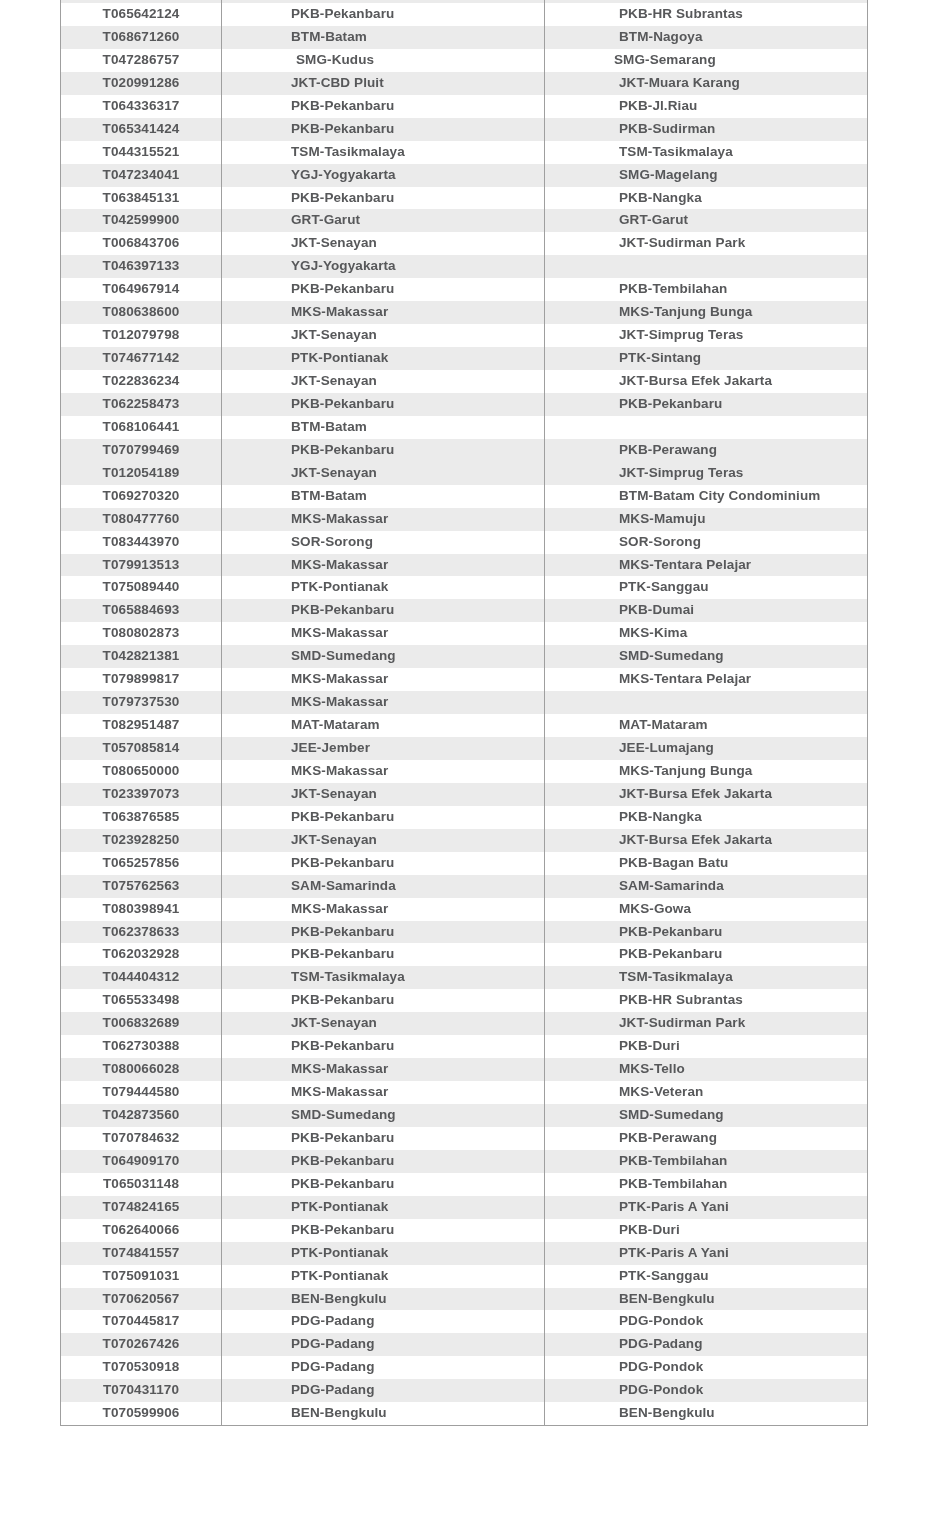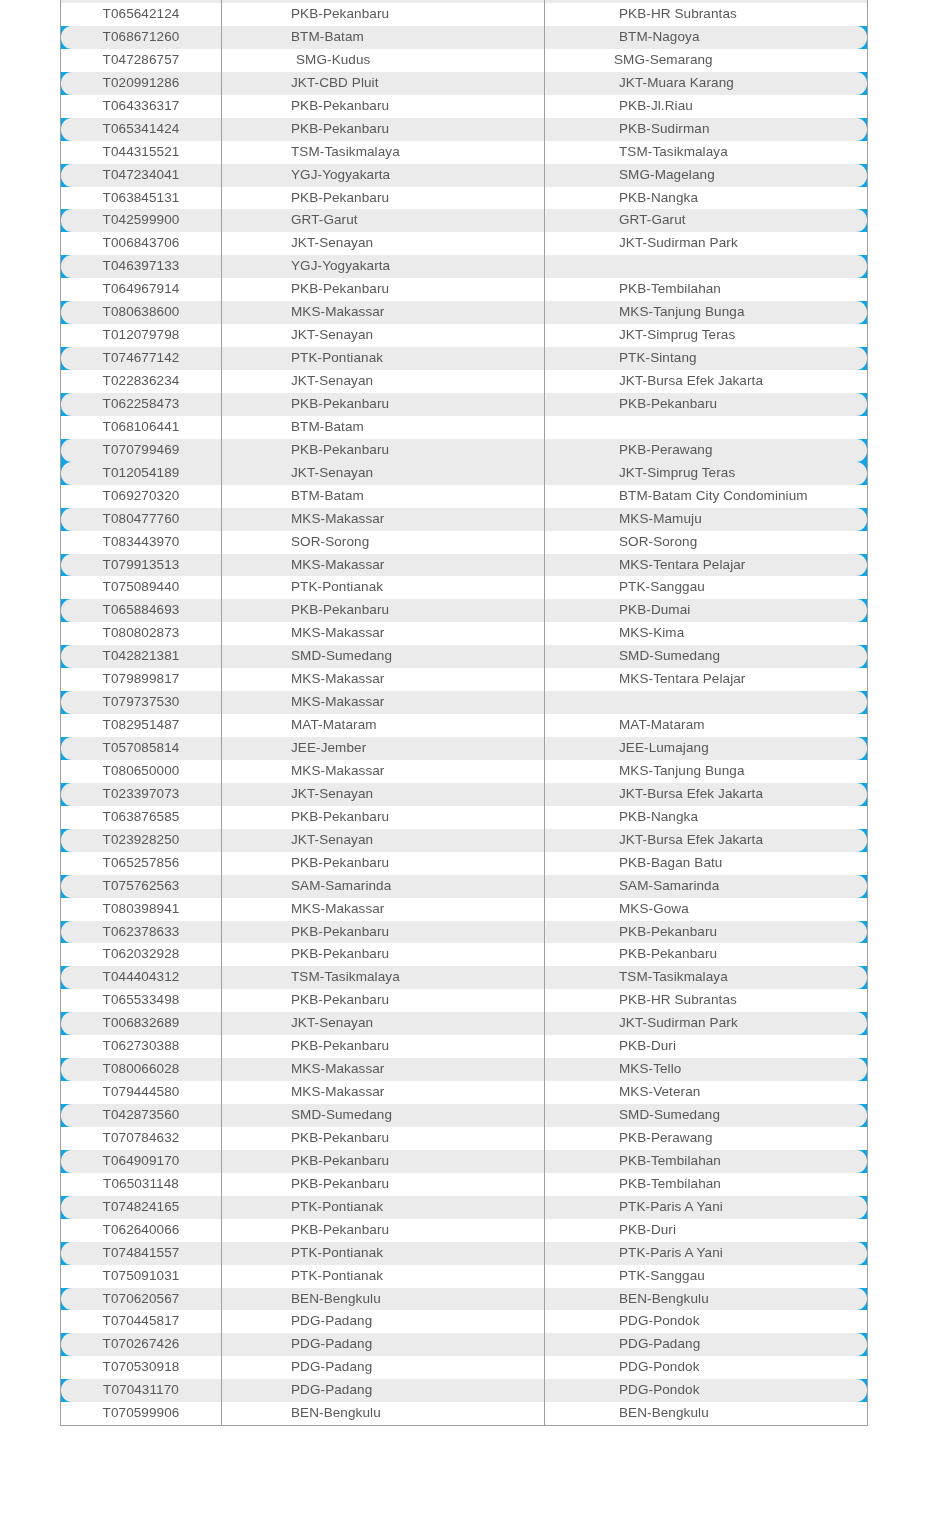--- a/index.html
+++ b/index.html
@@ -10,32 +10,33 @@
     font-family:"Liberation Sans","DejaVu Sans",sans-serif;
     overflow:hidden;
   }
   .table-wrap{
     position:absolute;left:60px;top:0;
     width:808px;
     box-sizing:border-box;
     border-left:1px solid var(--border,#9f9f9f);
     border-right:1px solid var(--border,#9f9f9f);
     border-bottom:1px solid var(--border,#9f9f9f);
-    background:#0ea5e9;
+    background:#f9a8d4;
+    font-weight:bold;
   }
   .cutoff-row{height:3px;background:var(--stripe,#ebebeb);}
   .row{
     display:flex;
     height:22.95px;line-height:22.95px;
     background:var(--rowbg,#ffffff);
     font-size:13.5px;color:var(--text,#57585a);
     letter-spacing:.1px;
     white-space:nowrap;
   }
-  .row.stripe{background:var(--stripe,#ebebeb);border-radius:11px;}
+  .row.stripe{background:var(--stripe,#ebebeb);}
   .cell{box-sizing:border-box;overflow:hidden;}
   .c0{width:160px;text-align:center;}
   .c1{width:323px;padding-left:70px;}
   .c2{width:323px;padding-left:75px;}
   .vdiv{
     position:absolute;top:0;bottom:0;width:1px;
     background:var(--border,#9f9f9f);
   }
   .vdiv.d1{left:160px;}
   .vdiv.d2{left:483px;}

